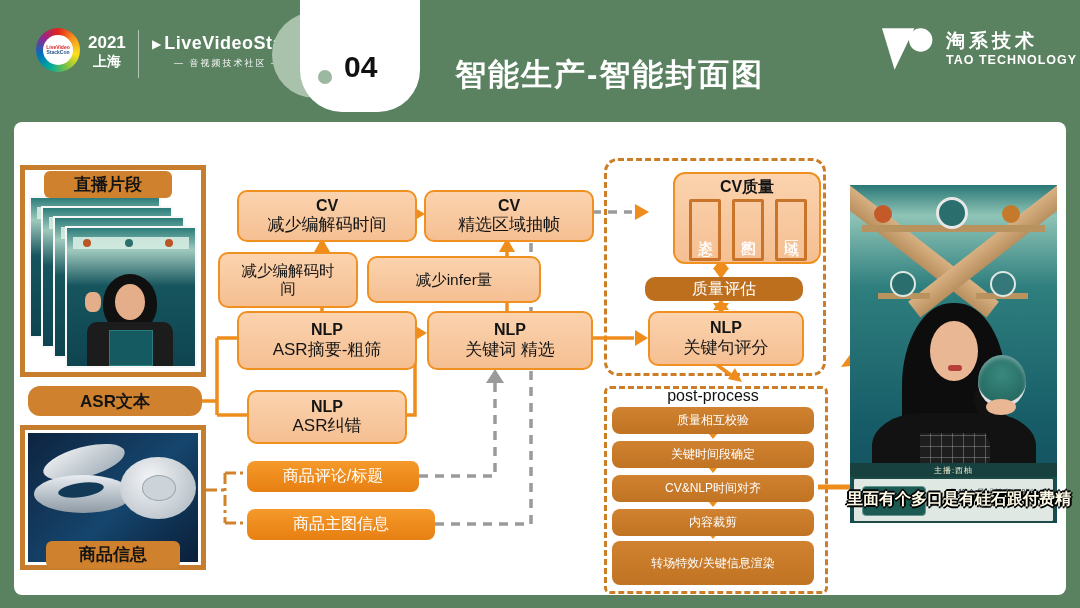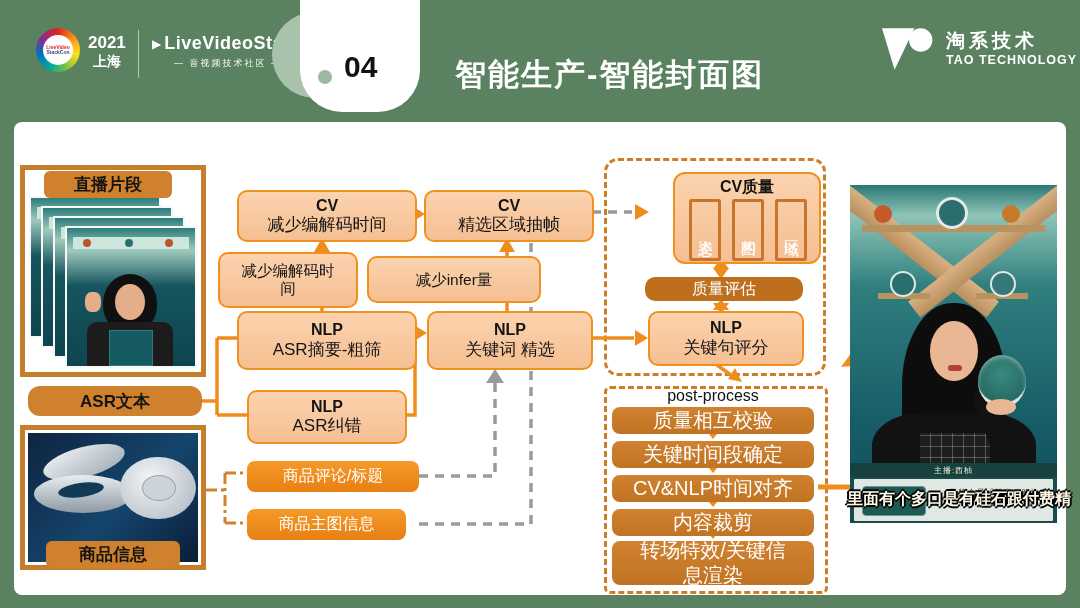--- a/index.html
+++ b/index.html
@@ -77,21 +77,21 @@
   .cvq{left:673px;top:172px;width:144px;height:88px;background:linear-gradient(#fbd3ae,#f5bf92);
      border:2.5px solid #f09020;border-radius:12px;z-index:4;}
   .cvq-title{position:absolute;left:0;right:0;top:3px;text-align:center;font-size:16px;font-weight:600;color:#141414;}
   .metric{position:absolute;top:25px;width:26px;height:56px;border:3px solid #c8742a;border-radius:2px;
      color:#fff;font-size:15px;writing-mode:vertical-rl;text-orientation:upright;
      display:flex;align-items:center;justify-content:center;letter-spacing:2px;}
   .qbar{left:645px;top:277px;width:158px;height:24px;background:#bd6f1e;border-radius:10px;color:#fff;
      font-size:16px;display:flex;align-items:center;justify-content:center;z-index:4;}
   .pp-title{left:604px;top:387px;width:218px;text-align:center;font-size:16px;color:#111;z-index:4;}
   .pp-step{left:612px;width:202px;height:27px;background:linear-gradient(#d08230,#c07322);border-radius:8px;
-     color:#fff;font-size:20px;display:flex;align-items:center;justify-content:center;z-index:4;text-align:center;line-height:1.25;}
+     color:#fff;font-size:12px;display:flex;align-items:center;justify-content:center;z-index:4;text-align:center;line-height:1.25;}
   
   .video-panel{left:850px;top:185px;width:207px;height:338px;overflow:hidden;z-index:4;
      background:linear-gradient(180deg,#2a7876 0%,#8fc4b6 9%,#2f7f7e 30%,#175d68 70%,#0f4a58 100%);}
   .vp{position:absolute;}
   .vp-beam-l{left:-45px;top:50px;width:210px;height:20px;background:linear-gradient(#d8b183,#b98f5e);transform:rotate(38deg);}
   .vp-beam-r{right:-45px;top:50px;width:210px;height:20px;background:linear-gradient(#d8b183,#b98f5e);transform:rotate(-38deg);}
   .vp-shelf1{left:12px;top:40px;width:183px;height:7px;background:#b9935f;}
   .vp-it{border-radius:50%;}
   .vp-it1{left:24px;top:20px;width:18px;height:18px;background:#c45a2a;}
   .vp-it2{left:86px;top:12px;width:26px;height:26px;background:#2a6f6d;border:3px solid #e8e8e8;}
@@ -256,21 +256,21 @@
 </div>
 <div class="abs lightbox" style="left:427px;top:311px;width:162px;height:55px;">
   <span class="l1">NLP</span>
   <span>关键词 精选</span>
 </div>
 <div class="abs lightbox" style="left:247px;top:390px;width:156px;height:50px;">
   <span class="l1">NLP</span>
   <span>ASR纠错</span>
 </div>
 <div class="abs solidbox" style="left:247px;top:461px;width:172px;height:31px;">商品评论/标题</div>
-<div class="abs solidbox" style="left:247px;top:509px;width:159px;height:31px;text-align:right;">商品主图信息</div>
+<div class="abs solidbox" style="left:247px;top:509px;width:188px;height:31px;text-align:right;">商品主图信息</div>
 
 <div class="abs cvq">
   <div class="cvq-title">CV质量</div>
   <div class="metric" style="left:14px;">姿态</div>
   <div class="metric" style="left:57px;">构图</div>
   <div class="metric" style="left:100px;">区域</div>
 </div>
 <div class="abs qbar">质量评估</div>
 <div class="abs lightbox" style="left:648px;top:311px;width:152px;height:51px;">
   <span class="l1">NLP</span>

